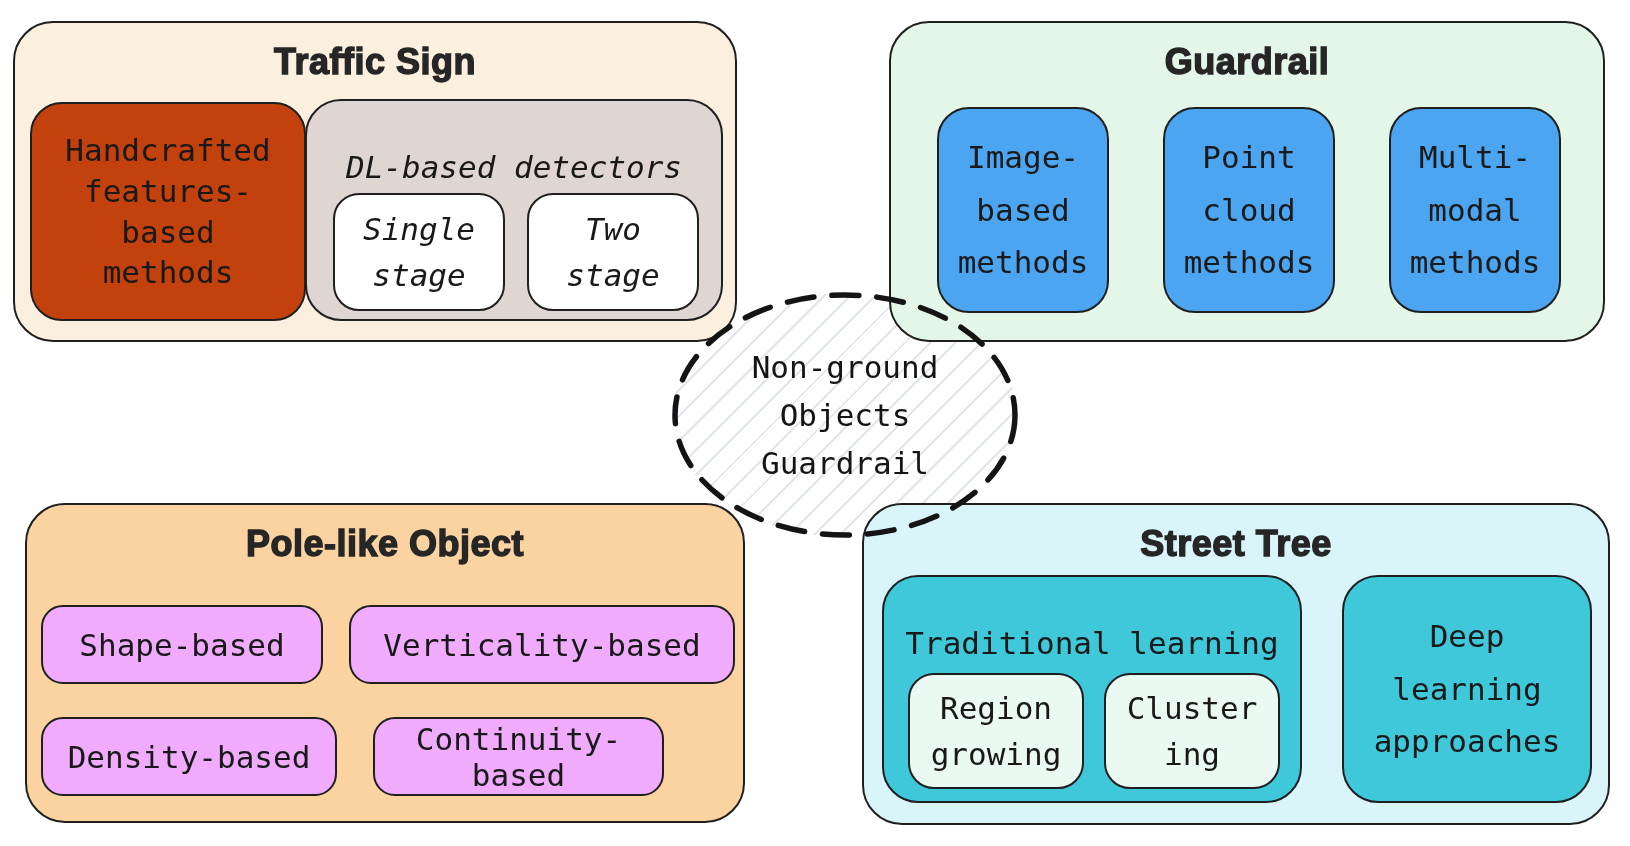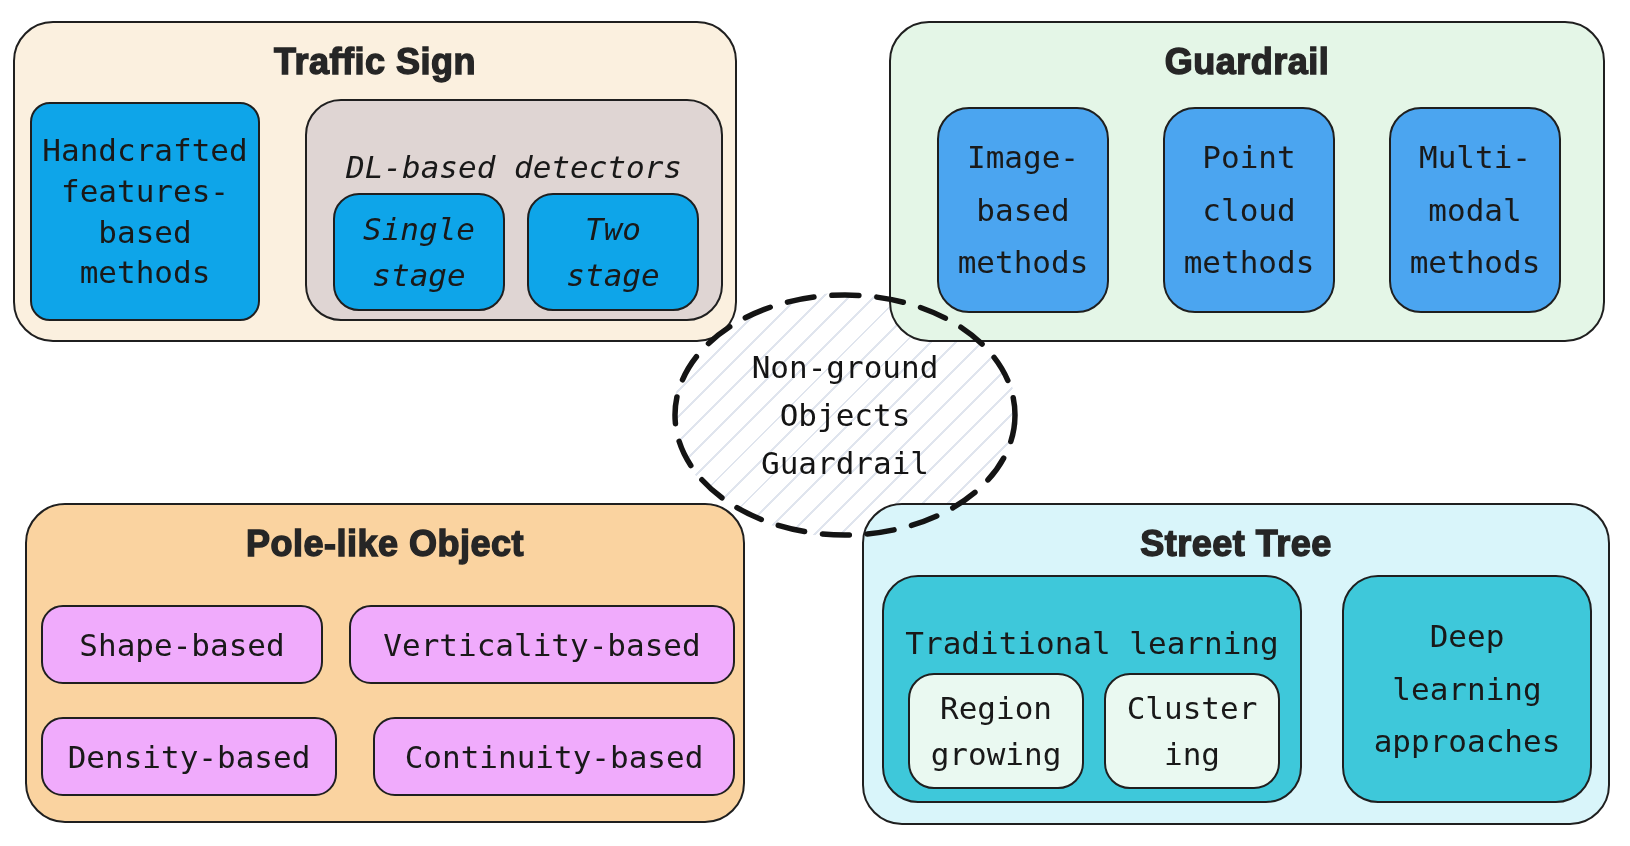--- a/index.html
+++ b/index.html
@@ -22,40 +22,40 @@
   .node {
     position:absolute; border:2.2px solid #1f1f1f; box-sizing:border-box;
     display:flex; align-items:center; justify-content:center; text-align:center;
     white-space:pre-line; font-size:31px; color:#191919;
   }
   .container-node { display:block; }
   .node-label { text-align:center; font-size:31px; margin-top:12px; }
 
   
   .traffic { left:13px; top:21px; width:724px; height:321px; background:#FBF0DF; }
-  .handcrafted { left:15px; top:79px; width:230px; height:219px; border-radius:20px; background:#0ea5e9; line-height:1.32; }
+  .handcrafted { left:15px; top:79px; width:276px; height:219px; border-radius:32px; background:#c2410c; line-height:1.32; }
   .dl { left:290px; top:76px; width:418px; height:222px; border-radius:36px; background:#DFD5D3;font-style:italic; }
-  .pale { background:#0ea5e9; border-radius:26px; width:172px; height:118px; top:92px; line-height:1.5; }
+  .pale { background:#ffffff; border-radius:26px; width:172px; height:118px; top:92px; line-height:1.5; }
   .single { left:26px; }
   .two { left:220px; }
 
   
   .guardrail { left:889px; top:21px; width:716px; height:321px; background:#E4F6E7; }
   .blue-row { position:absolute; left:46px; top:84px; width:624px; height:206px; display:flex; gap:54px; }
   .blue { position:relative; flex:1; border:2.2px solid #1f1f1f; box-sizing:border-box;
           background:#4BA5F0; border-radius:32px; display:flex; align-items:center; justify-content:center;
           text-align:center; white-space:pre-line; font-size:31px; line-height:1.7; }
 
   
   .pole { left:25px; top:503px; width:720px; height:320px; background:#FAD3A0; }
   .orange { background:#f0abfc; border-radius:22px; height:79px; }
   .shape { left:14px; top:100px; width:282px; }
   .verticality { left:322px; top:100px; width:386px; }
   .density { left:14px; top:212px; width:296px; }
-  .continuity { left:346px; top:212px; width:362px; }
+  .continuity { left:346px; top:212px; width:291px; }
 
   
   .street { left:862px; top:503px; width:748px; height:322px; background:#D9F5FA; }
   .traditional { left:18px; top:70px; width:420px; height:228px; border-radius:36px; background:#3EC8DA; }
   .mint { background:#EAF9F1; border-radius:26px; width:176px; height:116px; top:96px; line-height:1.5; }
   .region { left:24px; }
   .cluster { left:220px; }
   .deep { left:478px; top:70px; width:250px; height:228px; border-radius:36px; background:#3EC8DA; line-height:1.7; }
 
   

